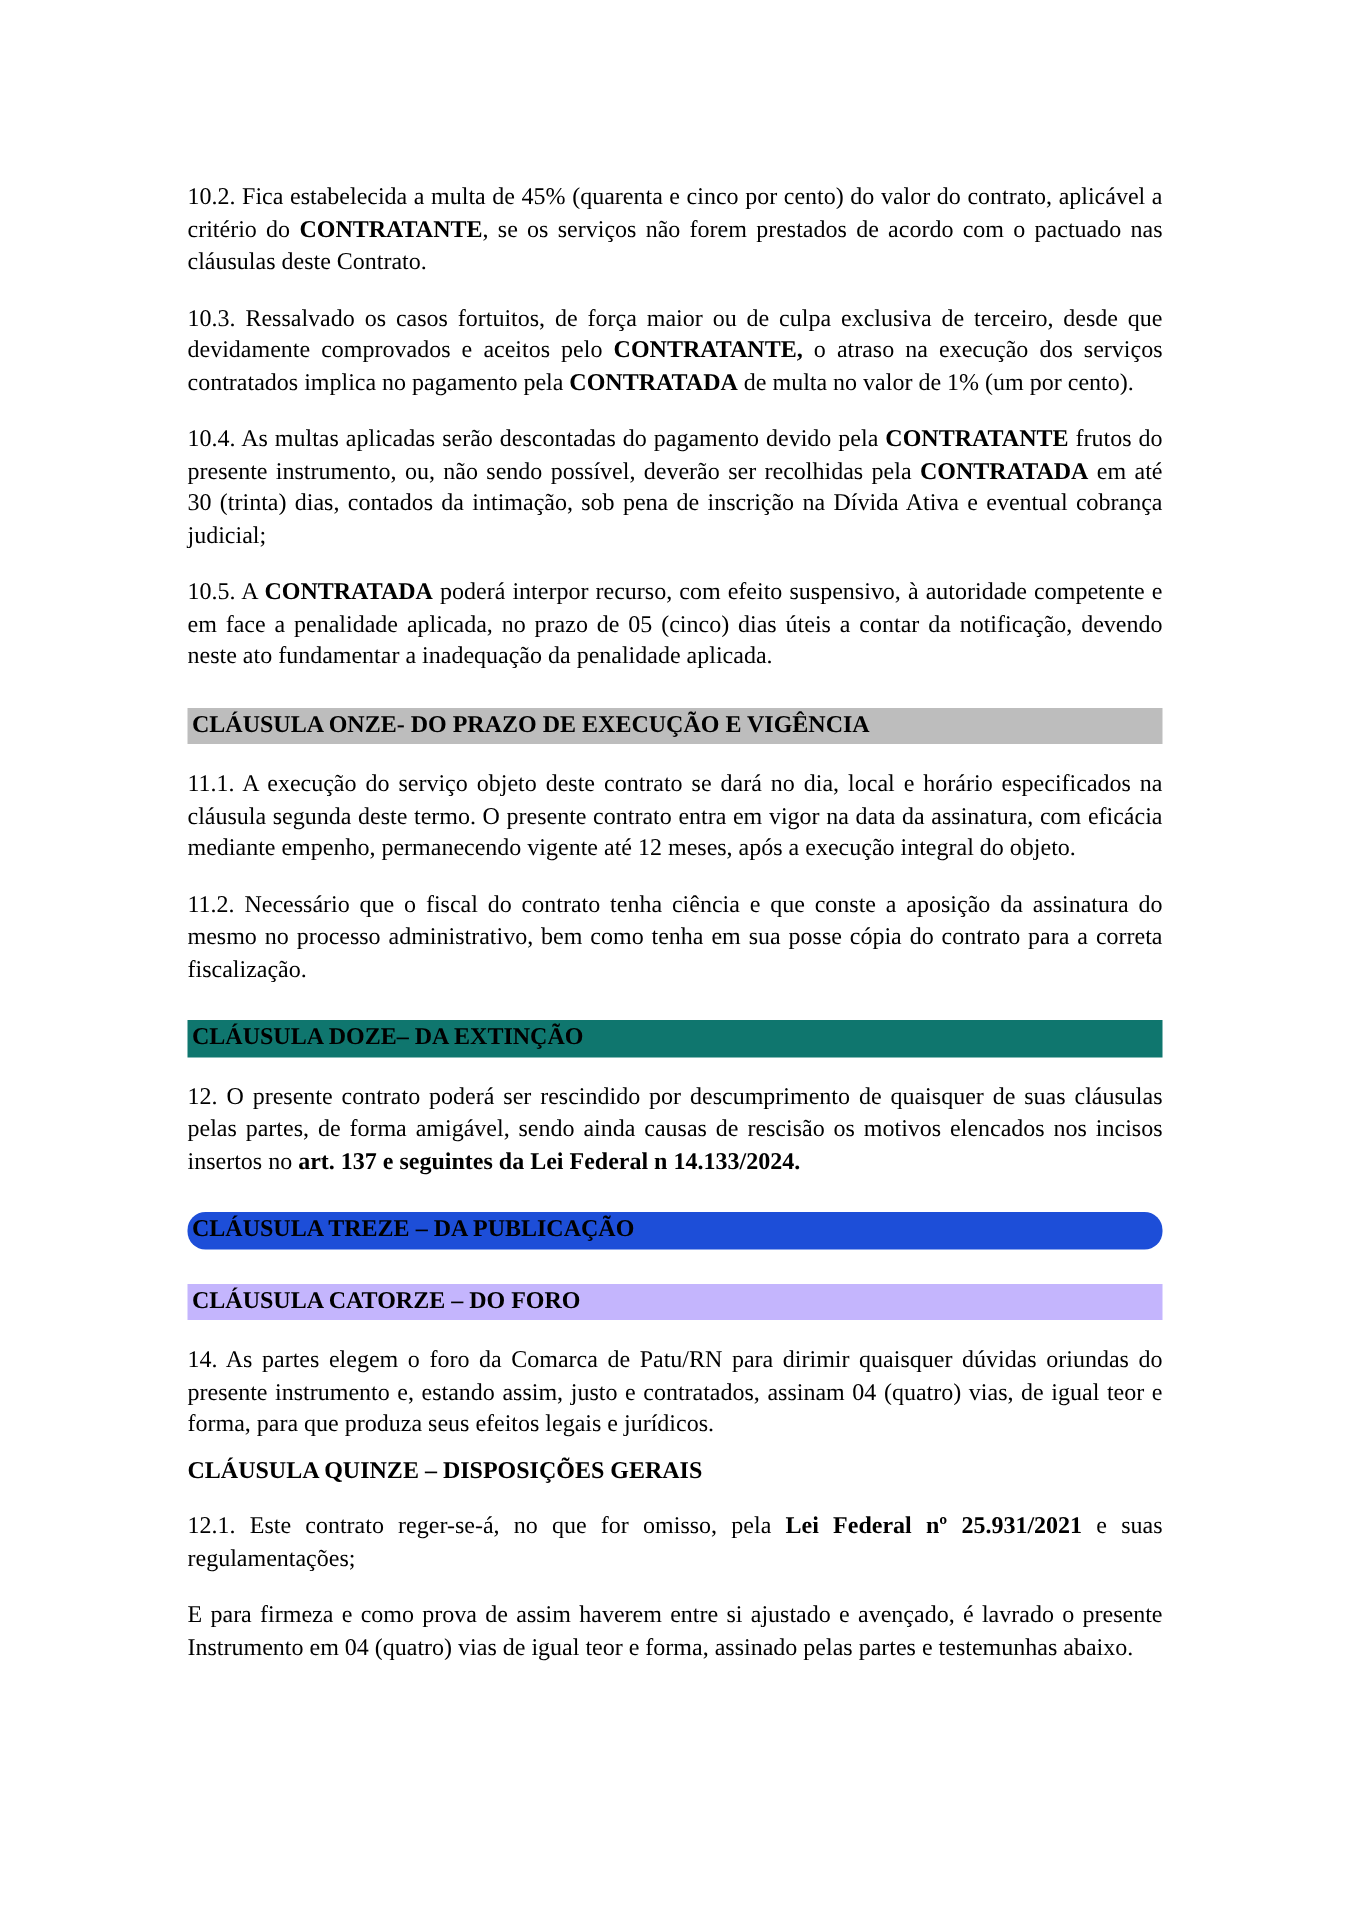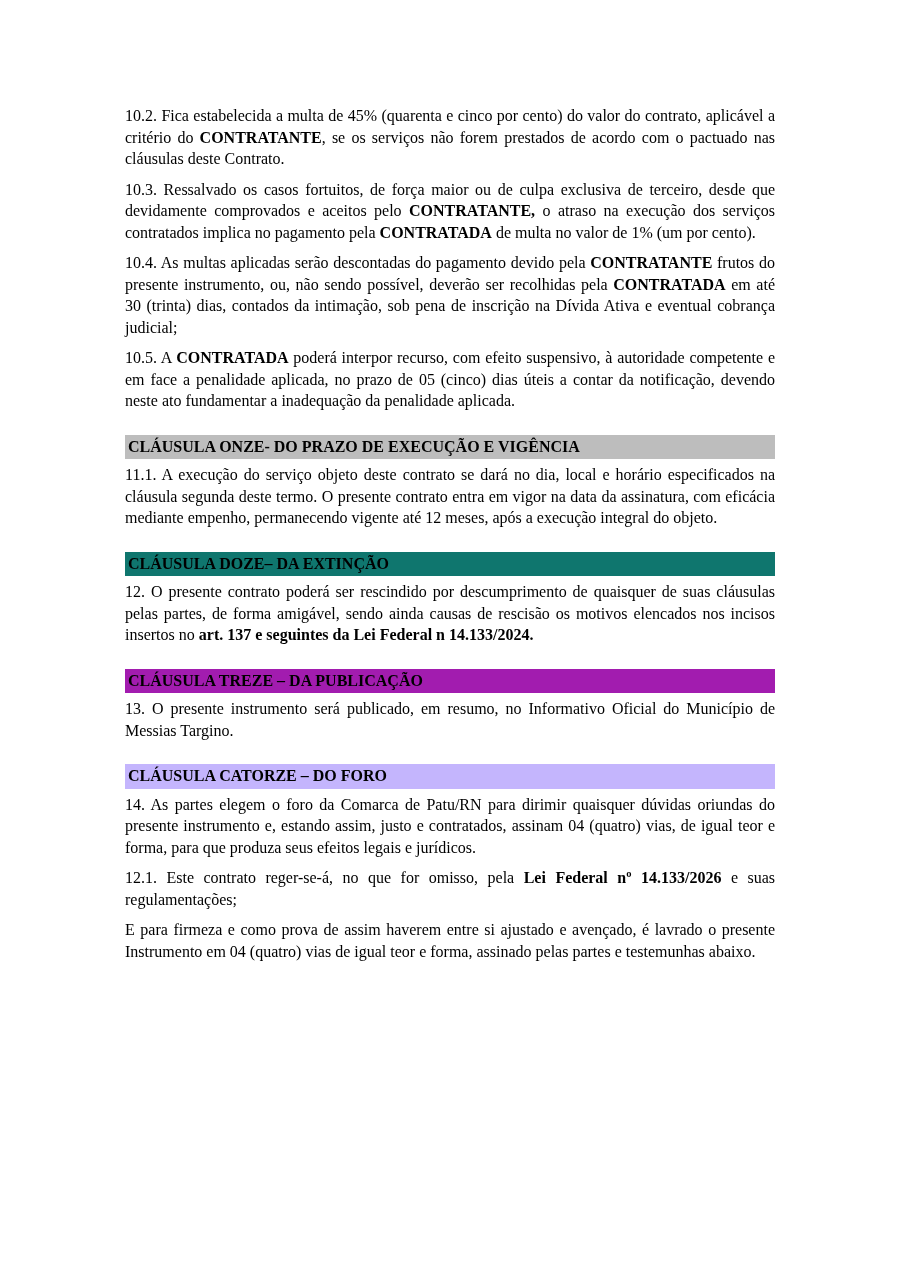--- a/index.html
+++ b/index.html
@@ -14,21 +14,21 @@
     background: #ffffff;
     box-sizing: border-box;
     padding: 105px 125px 40px 125px;
     font-family: "Liberation Serif", "DejaVu Serif", serif;
     font-size: 16px;
     line-height: 21.5px;
     color: #000000;
     overflow: hidden;
   }
   .para {
-    margin: 0 0 9px 0;
+    margin: 16px 0 9px 0;
     text-align: justify;
   }
   .heading-bar {
     background: #bdbdbd;
     font-weight: bold;
     margin: 23px 0 5px 0;
     padding: 1px 3px 2px 3px;
     text-align: left;
   }
   .heading-plain {
@@ -44,22 +44,23 @@
 <body>
 
 <div class="page">
   <div>
       <p class="para"><span>10.2. Fica estabelecida a multa de 45% (quarenta e cinco por cento) do valor do contrato, aplicável a critério do </span><span class="bold">CONTRATANTE</span><span>, se os serviços não forem prestados de acordo com o pactuado nas cláusulas deste Contrato.</span></p>
       <p class="para"><span>10.3. Ressalvado os casos fortuitos, de força maior ou de culpa exclusiva de terceiro, desde que devidamente comprovados e aceitos pelo </span><span class="bold">CONTRATANTE,</span><span> o atraso na execução dos serviços contratados implica no pagamento pela </span><span class="bold">CONTRATADA</span><span> de multa no valor de 1% (um por cento).</span></p>
       <p class="para"><span>10.4. As multas aplicadas serão descontadas do pagamento devido pela </span><span class="bold">CONTRATANTE</span><span> frutos do presente instrumento, ou, não sendo possível, deverão ser recolhidas pela </span><span class="bold">CONTRATADA</span><span> em até 30 (trinta) dias, contados da intimação, sob pena de inscrição na Dívida Ativa e eventual cobrança judicial;</span></p>
       <p class="para"><span>10.5. A </span><span class="bold">CONTRATADA</span><span> poderá interpor recurso, com efeito suspensivo, à autoridade competente e em face a penalidade aplicada, no prazo de 05 (cinco) dias úteis a contar da notificação, devendo neste ato fundamentar a inadequação da penalidade aplicada.</span></p>
       <div class="heading-bar" style="background: rgb(189, 189, 189);"><span class="bold">CLÁUSULA ONZE- DO PRAZO DE EXECUÇÃO E VIGÊNCIA</span></div>
       <p class="para"><span>11.1. A execução do serviço objeto deste contrato se dará no dia, local e horário especificados na cláusula segunda deste termo. O presente contrato entra em vigor na data da assinatura, com eficácia mediante empenho, permanecendo vigente até 12 meses, após a execução integral do objeto.</span></p>
+      <p class="para"><span>11.2. Necessário que o fiscal do contrato tenha ciência e que conste a aposição da assinatura do mesmo no processo administrativo, bem como tenha em sua posse cópia do contrato para a correta fiscalização.</span></p>
       <div class="heading-bar" style="background: #0f766e;"><span class="bold">CLÁUSULA DOZE– DA EXTINÇÃO</span></div>
       <p class="para"><span>12. O presente contrato poderá ser rescindido por descumprimento de quaisquer de suas cláusulas pelas partes, de forma amigável, sendo ainda causas de rescisão os motivos elencados nos incisos insertos no </span><span class="bold">art. 137 e seguintes da Lei Federal n 14.133/2024.</span></p>
-      <div class="heading-bar" style="background: #a21caf;"><span class="bold">CLÁUSULA TREZE – DA PUBLICAÇÃO</span></div>
-      <p class="para"><span>13. O presente instrumento será publicado, em resumo, no Informativo Oficial do Município de Messias Targino.</span></p>
+      <div class="heading-bar" style="background: #1d4ed8; border-radius: 12px;"><span class="bold">CLÁUSULA TREZE – DA PUBLICAÇÃO</span></div>
       <div class="heading-bar" style="background: #c4b5fd;"><span class="bold">CLÁUSULA CATORZE – DO FORO</span></div>
       <p class="para"><span>14. As partes elegem o foro da Comarca de Patu/RN para dirimir quaisquer dúvidas oriundas do presente instrumento e, estando assim, justo e contratados, assinam 04 (quatro) vias, de igual teor e forma, para que produza seus efeitos legais e jurídicos.</span></p>
-      <p class="para"><span>12.1. Este contrato reger-se-á, no que for omisso, pela </span><span class="bold">Lei Federal nº 14.133/2026</span><span> e suas regulamentações;</span></p>
+      <div class="heading-plain"><span class="bold">CLÁUSULA QUINZE – DISPOSIÇÕES GERAIS</span></div>
+      <p class="para"><span>12.1. Este contrato reger-se-á, no que for omisso, pela </span><span class="bold">Lei Federal nº 25.931/2021</span><span> e suas regulamentações;</span></p>
       <p class="para"><span>E para firmeza e como prova de assim haverem entre si ajustado e avençado, é lavrado o presente Instrumento em 04 (quatro) vias de igual teor e forma, assinado pelas partes e testemunhas abaixo.</span></p>
     </div>
 </div>
 
 </body></html>

